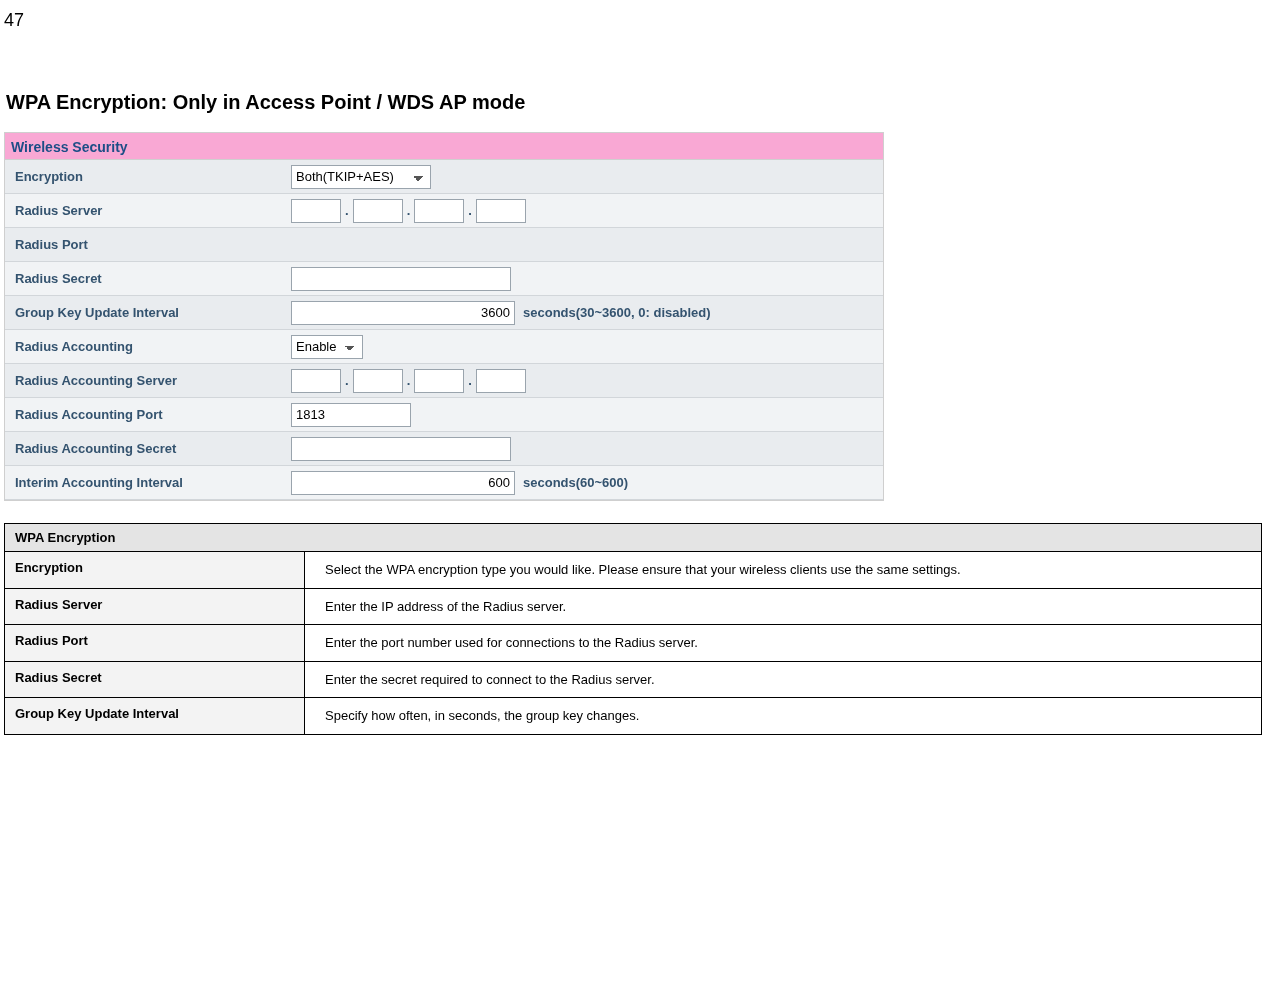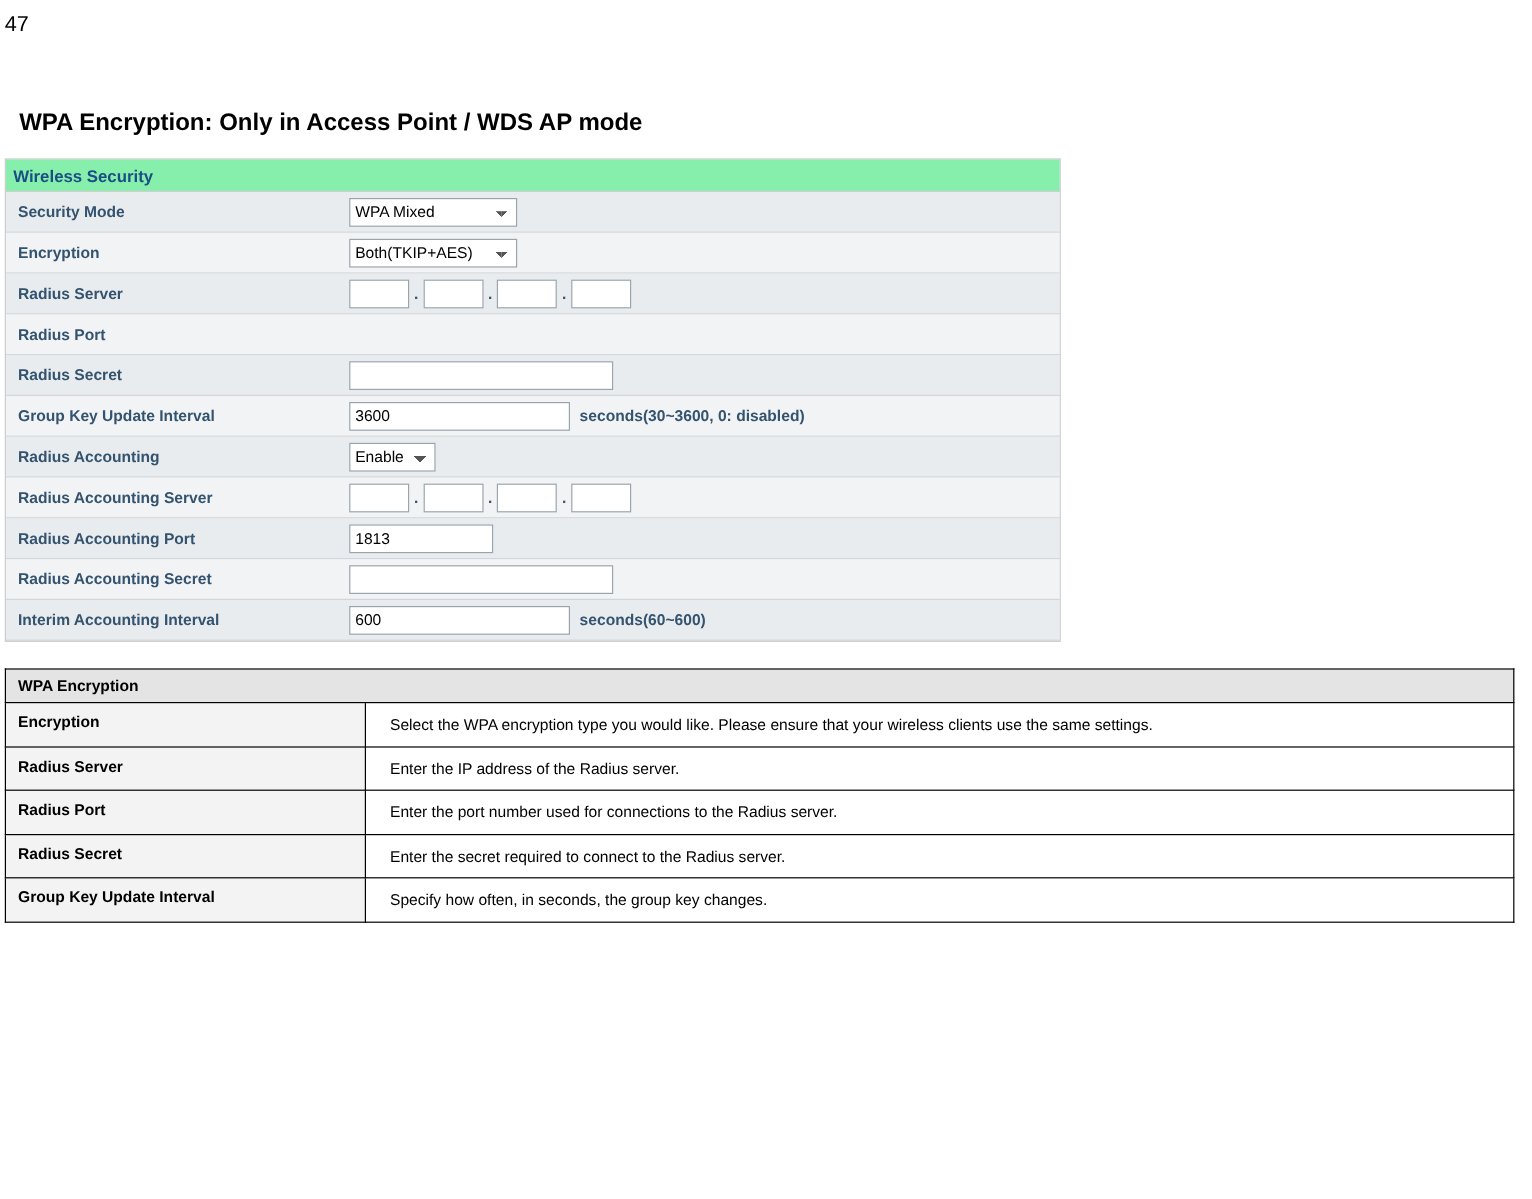--- a/index.html
+++ b/index.html
@@ -14,36 +14,36 @@
   .page {
     padding: 10px 4px 40px 4px;
   }
   .page-number {
     font-size: 18px;
     margin: 0 0 60px 0;
   }
   .section-heading {
     font-size: 20px;
     font-weight: 700;
-    margin: 0 0 18px 12px;
+    margin: 0 0 18px 2px;
   }
 
   
   .screenshot {
     width: 880px;
     border: 1px solid #cfcfcf;
     background: #e9ecef;
     font-family: Arial, sans-serif;
   }
   .ss-title {
     font-weight: 700;
     color: #1c4e86;
     font-size: 14px;
     padding: 6px 6px 4px 6px;
-    background: #86efac;
+    background: #f9a8d4;
     border-bottom: 1px solid #cfcfcf;
   }
   .ss-row {
     display: flex;
     align-items: center;
     border-bottom: 1px solid #d2d6da;
     min-height: 34px;
     font-size: 13px;
   }
   .ss-row:nth-child(odd)  { background: #e9ecef; }
@@ -81,21 +81,21 @@
                       linear-gradient(135deg, #555 50%, transparent 50%);
     background-position: calc(100% - 12px) 10px, calc(100% - 7px) 10px;
     background-size: 5px 5px, 5px 5px;
     background-repeat: no-repeat;
   }
   .w-secmode  { width: 140px; }
   .w-enc      { width: 140px; }
   .w-octet    { width: 50px; text-align: left; }
   .w-port     { width: 120px; }
   .w-secret   { width: 220px; }
-  .w-interval { width: 184px; }
+  .w-interval { width: 224px; text-align: right; }
   .w-enable   { width: 72px; }
   .ss-suffix {
     margin-left: 4px;
     font-weight: 700;
   }
 
   
   .defs-table {
     width: 1258px;
     border-collapse: collapse;
@@ -131,28 +131,20 @@
 <div class="page">
 
   <div class="page-number">47</div>
 
   <div class="section-heading">WPA Encryption: Only in Access Point / WDS AP mode</div>
 
   <div class="screenshot">
     <div class="ss-title">Wireless Security</div>
     <div>
 
-      <div class="ss-row">
-        <div class="ss-label">Security Mode</div>
-        <div class="ss-field">
-          <select class="ss-select w-secmode">
-            <option>WPA Mixed</option>
-          </select>
-        </div>
-      </div>
 
       <div class="ss-row">
         <div class="ss-label">Encryption</div>
         <div class="ss-field">
           <select class="ss-select w-enc">
             <option>Both(TKIP+AES)</option>
           </select>
         </div>
       </div>
 

